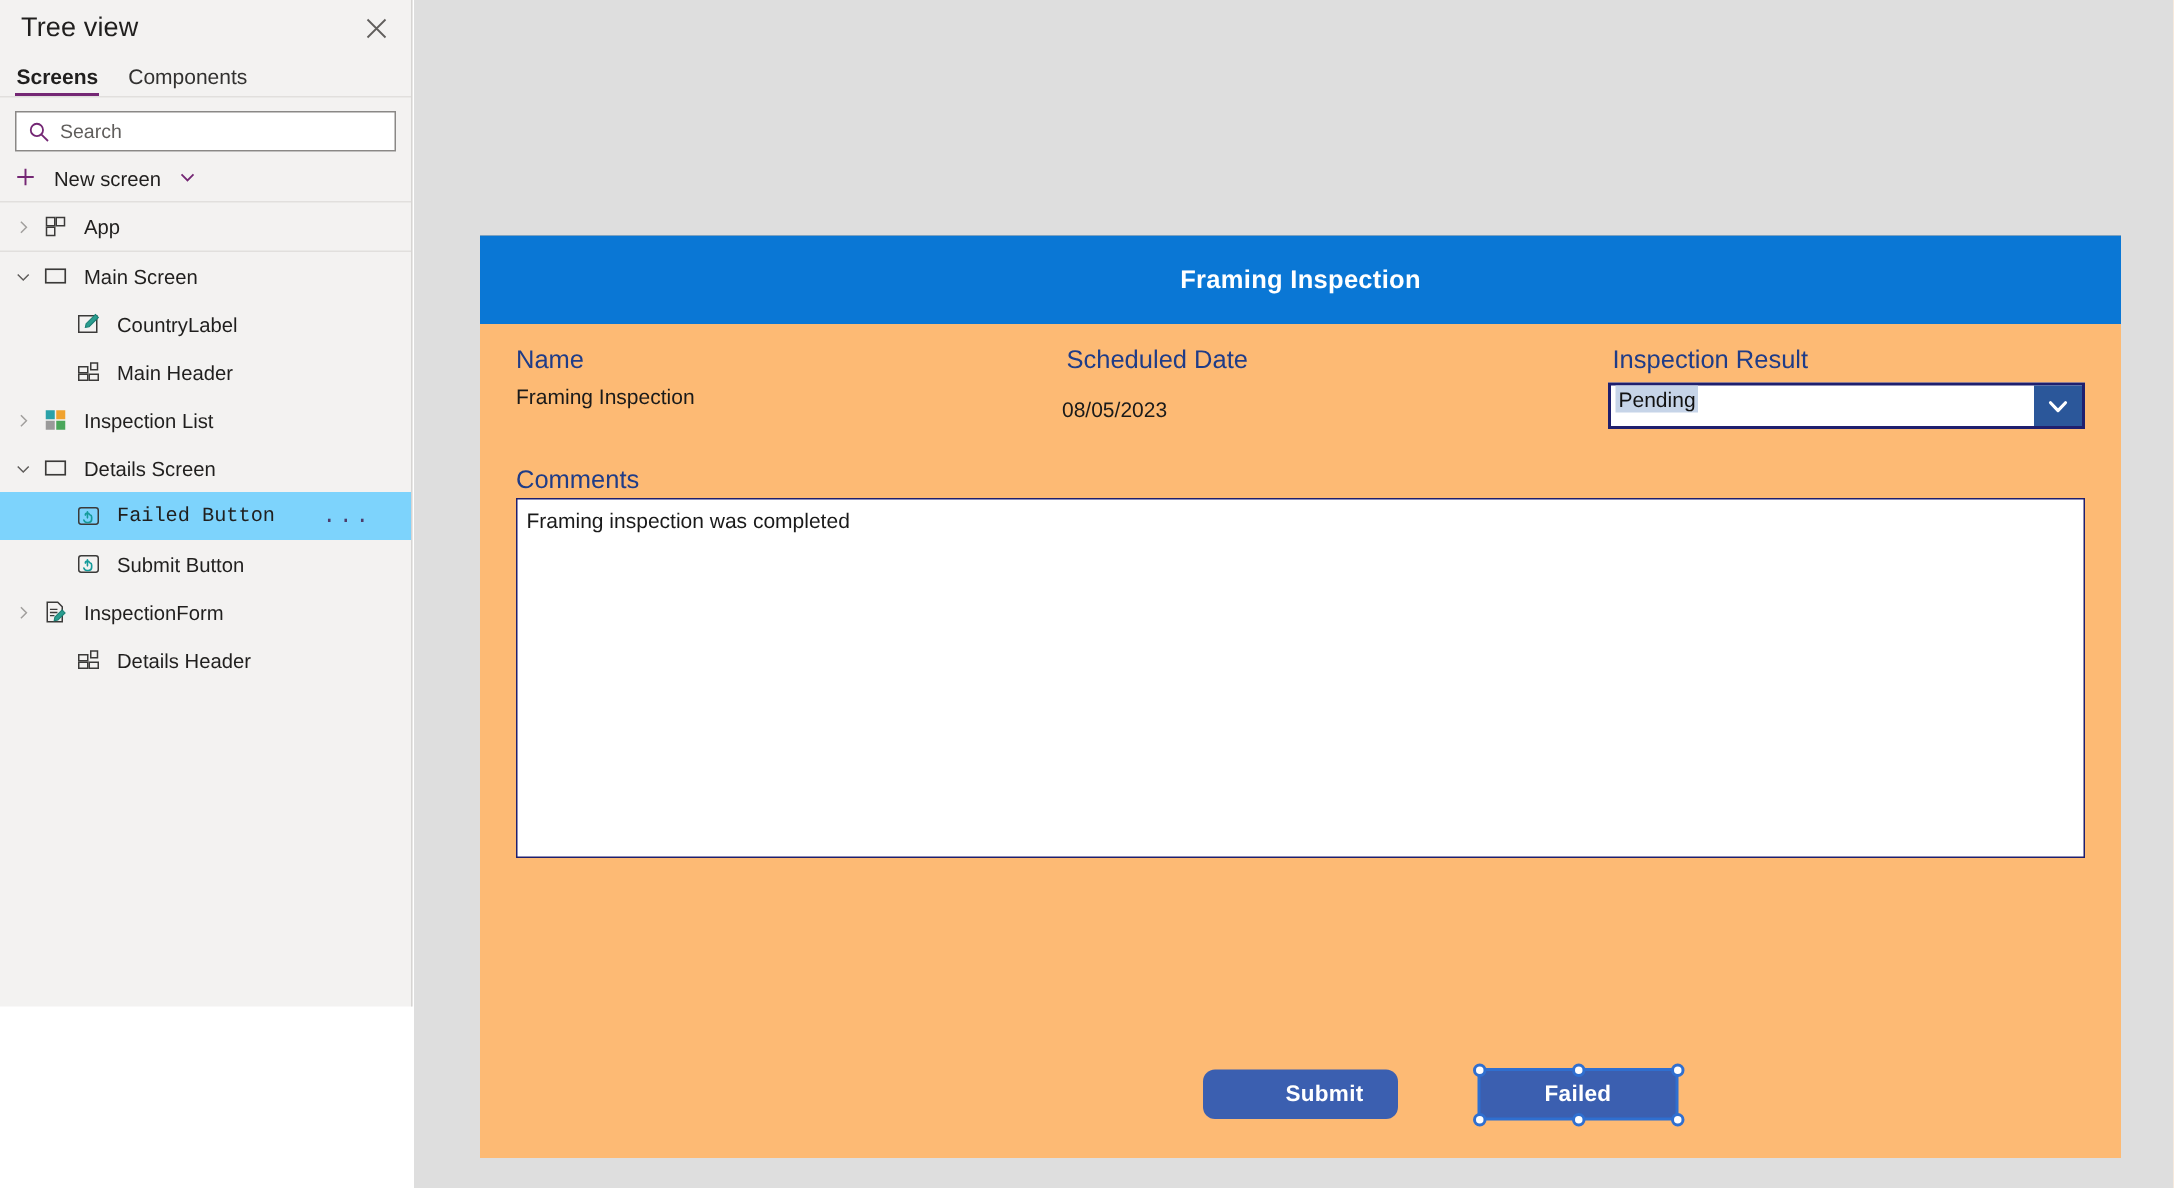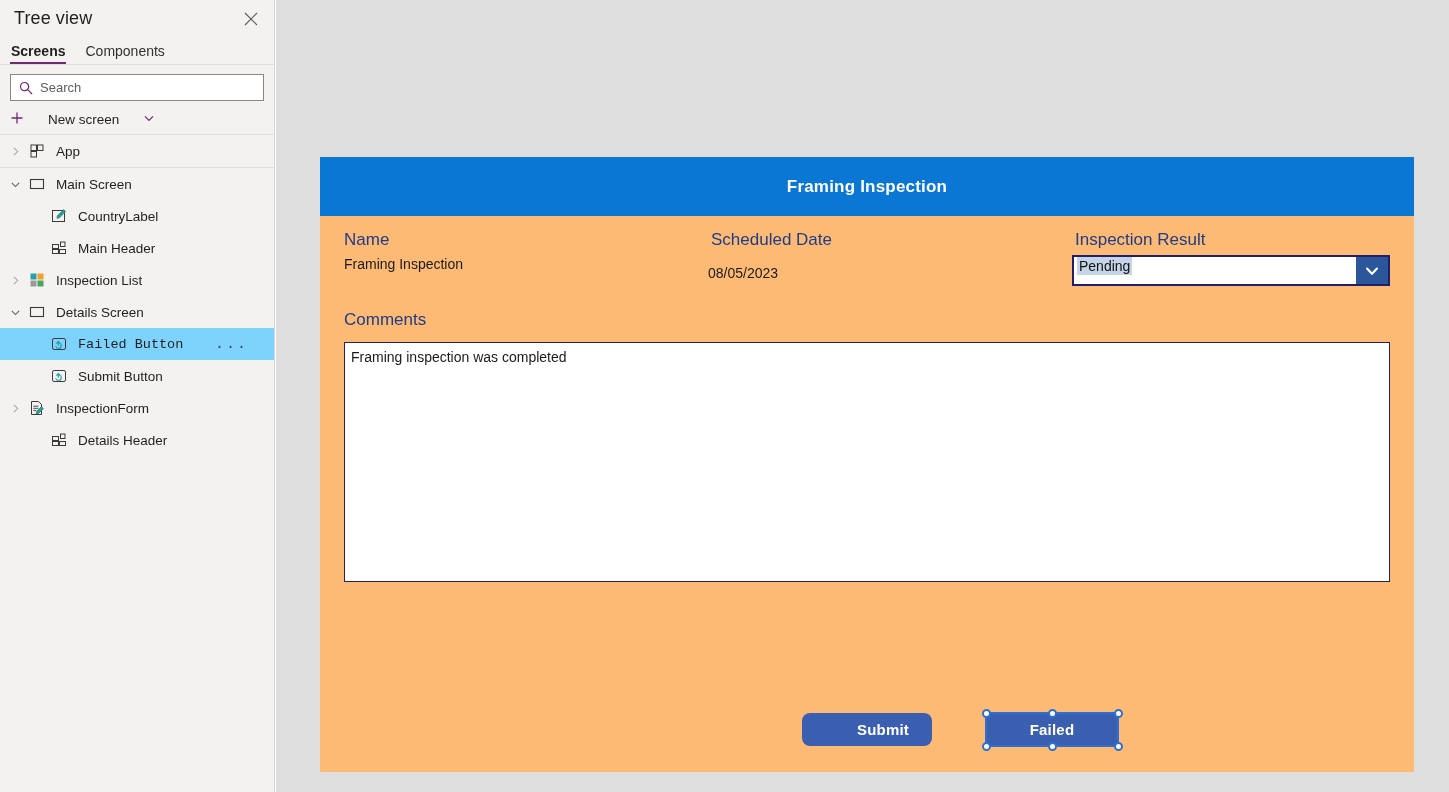--- a/index.html
+++ b/index.html
@@ -14,21 +14,21 @@
     overflow: hidden;
     font-family: "Liberation Sans", sans-serif;
     -webkit-font-smoothing: antialiased;
   }
 
   
   #sidebar {
     position: absolute;
     left: 0; top: 0;
     width: 275px;
-    height: 792px;
+    height: 671px;
     background: #F3F2F1;
     border-right: 1px solid #d6d4d2;
     box-sizing: border-box;
   }
   .tv-header {
     position: relative;
     height: 36px;
     padding: 0 14px;
     display: flex;
     align-items: center;
@@ -107,21 +107,21 @@
 
   .tv-newscreen {
     display: flex;
     align-items: center;
     height: 30px;
     padding: 0 10px;
     margin-top: 3px;
     cursor: pointer;
     font-size: 13.5px;
     color: #201f1e;
-    gap: 24px;
+    gap: 12px;
   }
 
   .tv-sep { height:1px; background:#e1dfdd; }
 
   .tv-list { margin-top: 0; }
 
   .tv-row {
     display: flex;
     align-items: center;
     height: 32px;
@@ -469,21 +469,21 @@
         <span>Pending</span>
       </div>
       <div class="dd-btn">
         <svg width="16" height="16" viewBox="0 0 16 16" aria-hidden="true">
           <path d="M3 5.5 L8 10.8 L13 5.5" stroke="#ffffff" stroke-width="2.1" fill="none" stroke-linecap="round" stroke-linejoin="round"></path>
         </svg>
       </div>
     </div>
 
     <div class="fld-label" style="left:24px; top:153px;">Comments</div>
-    <div class="textarea" style="left:24px; top:175px; width:1046px; height:240px;margin-top:10px;">Framing inspection was completed</div>
+    <div class="textarea" style="left:24px; top:175px; width:1046px; height:240px;">Framing inspection was completed</div>
 
     <div class="btn rounded" style="left:482px; top:556px; width:130px; height:33px;padding-left:32px;">Submit</div>
 
     <div class="btn selected" style="left:666px; top:556px; width:132px; height:33px;">Failed</div>
 
     <div class="handle" style="left:661.5px;  top:551.5px;"></div>
     <div class="handle" style="left:727.5px;  top:551.5px;"></div>
     <div class="handle" style="left:793.5px;  top:551.5px;"></div>
     <div class="handle" style="left:661.5px;  top:584.5px;"></div>
     <div class="handle" style="left:727.5px;  top:584.5px;"></div>

